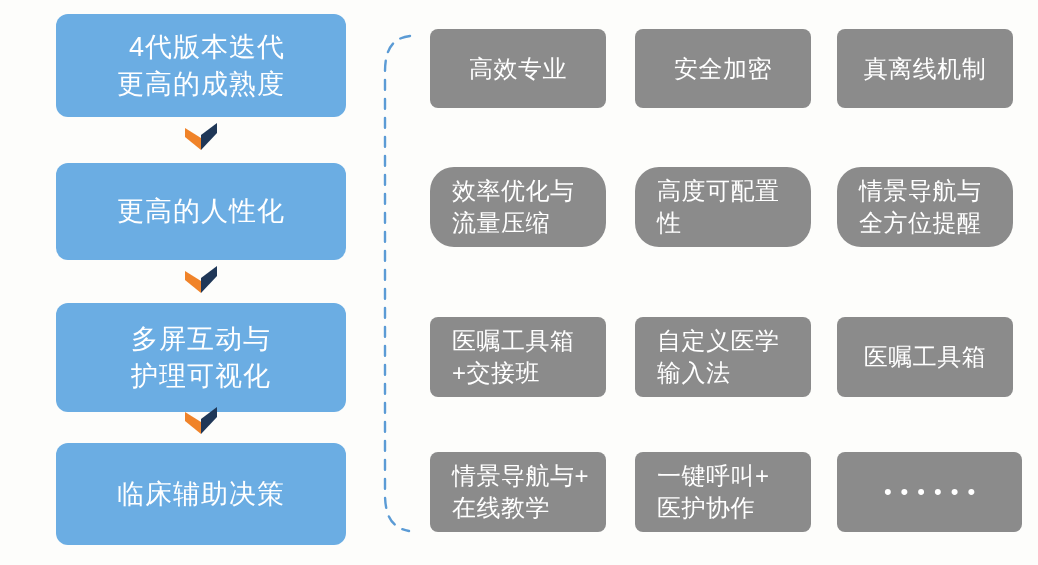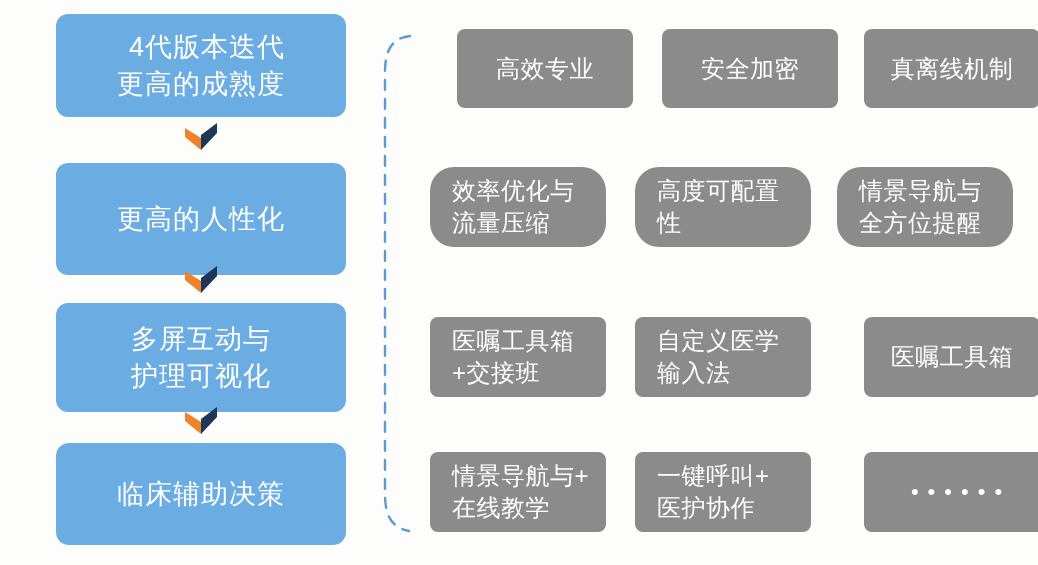--- a/index.html
+++ b/index.html
@@ -22,23 +22,23 @@
     border-radius:12px;
     display:flex;align-items:center;justify-content:center;
     color:#ffffff;
     font-size:27px;
     line-height:1.35;
     text-align:right;
     white-space:pre-line;
     letter-spacing:1px;
   }
   .step-0{top:14px;height:103px;}
-  .step-1{top:163px;height:112px;}
+  .step-1{top:163px;height:97px;}
   .step-2{top:303px;height:109px;}
-  .step-3{top:443px;height:102px;border-radius:13px;}
+  .step-3{top:443px;height:102px;}
   .flow-arrow{
     position:absolute;
     left:183px;width:36px;height:28px;
   }
   .arrow-0{top:122px;}
   .arrow-1{top:265px;}
   .arrow-2{top:406px;}
   
   .bracket{
     position:absolute;left:376px;top:28px;width:44px;height:510px;
@@ -49,21 +49,21 @@
     width:176px;height:80px;
     background:#8b8b8b;
     border-radius:8px;
     display:flex;align-items:center;
     color:#ffffff;
     font-size:24px;
     line-height:1.32;
     white-space:pre-line;
     letter-spacing:0.5px;
   }
-  .card.center{justify-content:center;text-align:center;margin-left:27px;}
+  .card.center{justify-content:center;text-align:center;}
   .card.left{justify-content:flex-start;text-align:left;padding-left:22px;width:154px;}
   .card.dots{font-size:22px;letter-spacing:9px;padding-left:9px;}
   .r0{top:29px;height:79px;}
   .r1{top:167px;border-radius:24px;}
   .r2{top:317px;}
   .r3{top:452px;}
   .c0{left:430px;}
   .c1{left:635px;}
   .c2{left:837px;}
 </style>

